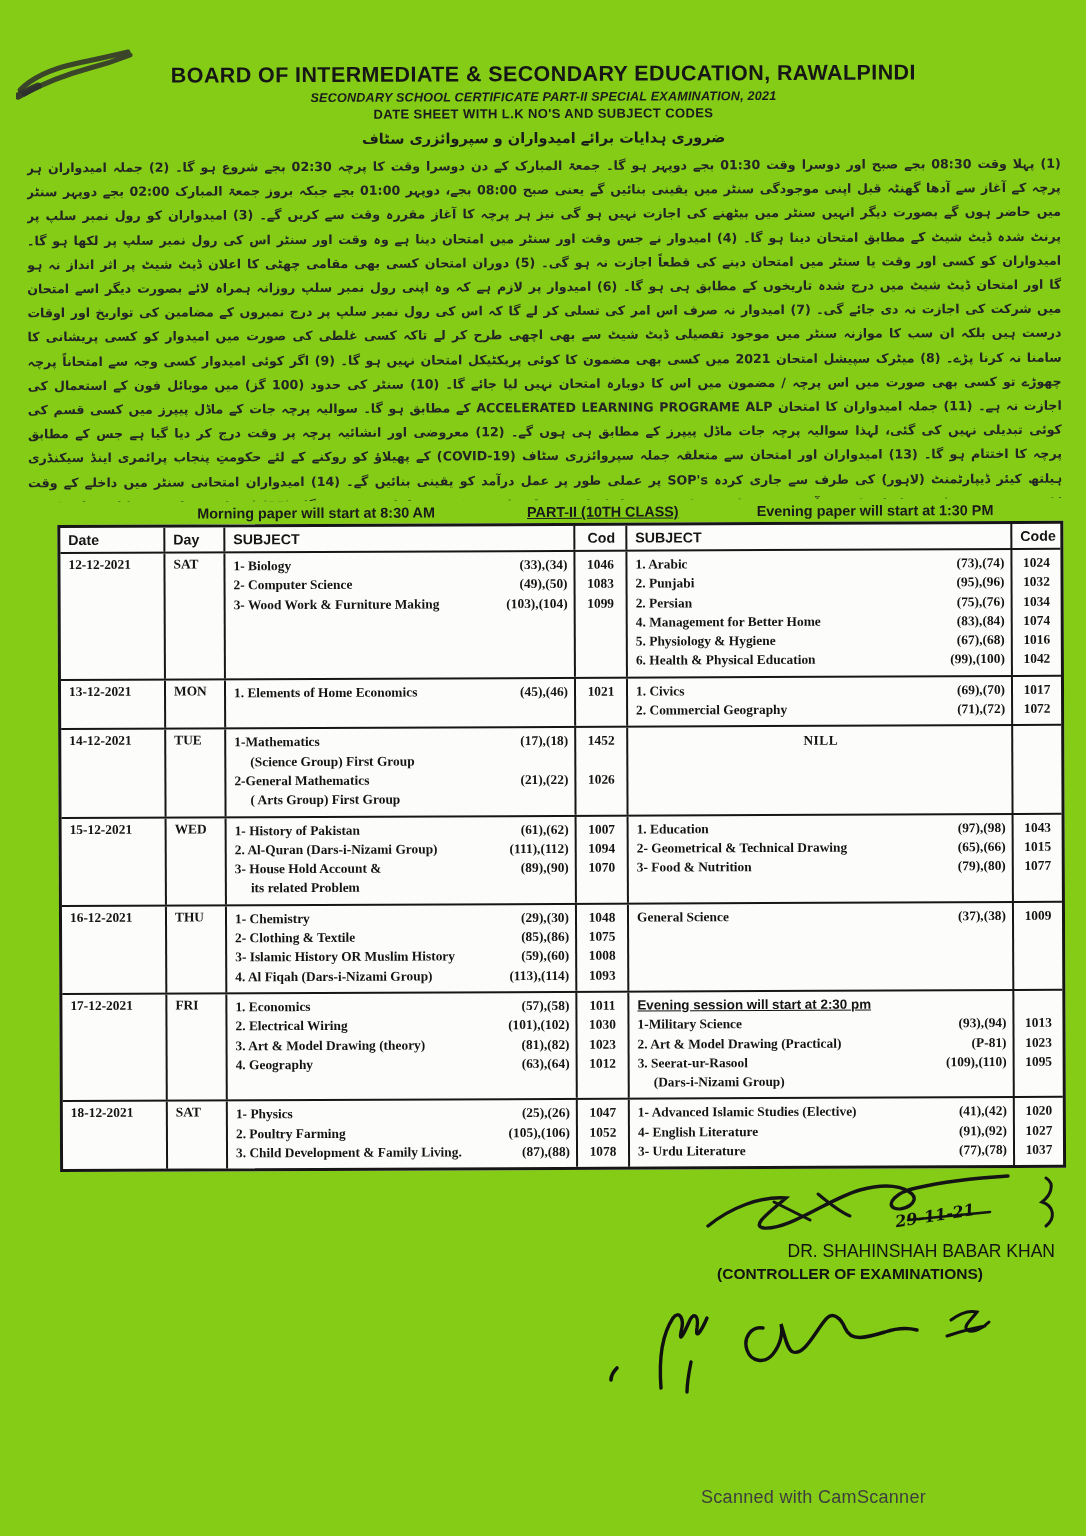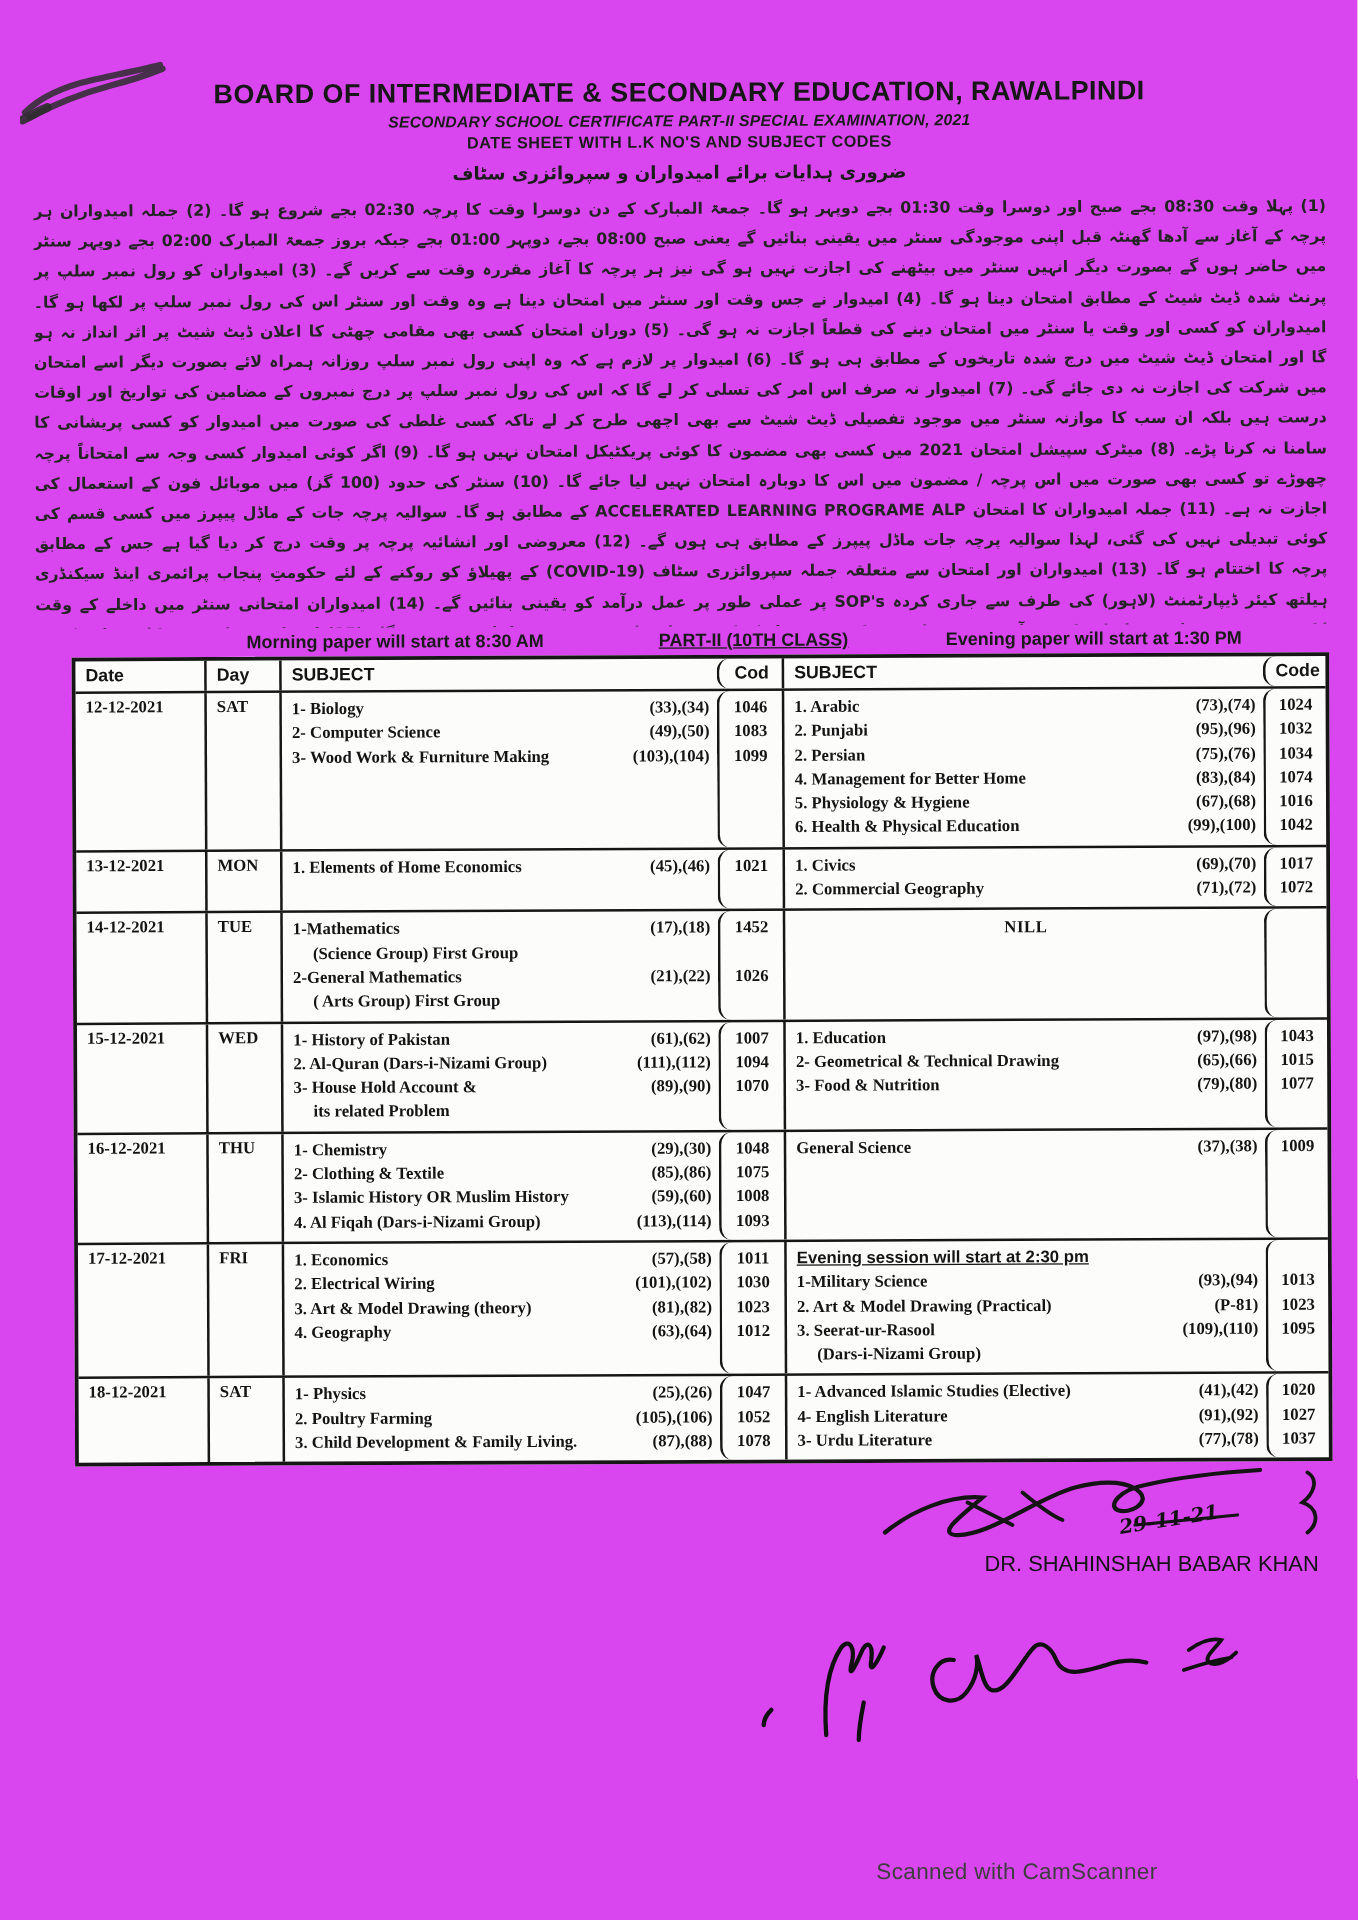--- a/index.html
+++ b/index.html
@@ -1,19 +1,19 @@
 <!DOCTYPE html>
 <html><head>
 <meta charset="utf-8">
 <style>
   * { margin:0; padding:0; box-sizing:border-box; }
   html,body { background:#ffffff; }
   .page {
     width:1086px; height:1536px; position:relative; overflow:hidden;
-    background:#d946ef;
+    background:#84cc16;
     color:#1b1b1b;
     font-family:"Liberation Serif", serif;
   }
   .tilt { transform:rotate(-0.25deg); transform-origin:50% 0; }
 
   
   .doc-header { padding-top:62px; text-align:center; font-family:"Liberation Sans", sans-serif; }
   .board-title { font-size:21.5px; font-weight:700; letter-spacing:.4px; color:#161616; }
   .exam-title  { font-size:12.6px; font-weight:700; font-style:italic; margin-top:3px; letter-spacing:.2px; }
   .sheet-title { font-size:13px;   font-weight:700; margin-top:2px; letter-spacing:.4px; }
@@ -44,21 +44,21 @@
     margin:3px 28px 0 55px; width:1006px;
     border:3px solid #161616;
     font-size:13.4px; font-weight:700; color:#141414;
     background:#fcfcfa;
   }
   .trow { display:grid; grid-template-columns:103px 60px 350px 52px 385px 1fr; border-top:2.5px solid #161616; }
   .trow:first-child { border-top:none; }
   .cell { padding:3px 6px 6px 8px; min-height:24px; }
   .cell + .cell { border-left:2px solid #161616; }
   .thead .cell { padding:4px 6px 4px 8px; font-size:14.2px; font-family:"Liberation Sans", sans-serif; }
-  .c-cod, .c-code { text-align:center; padding-left:2px; padding-right:2px;border-radius:10px; }
+  .c-cod, .c-code { text-align:center; padding-left:2px; padding-right:2px; }
   .cline { display:flex; justify-content:space-between; line-height:19.3px; }
   .cline .lk { white-space:nowrap; padding-left:6px; }
   .sub .sname { padding-left:16px; }
   .codeline { display:block; text-align:center; line-height:19.3px; }
   .notel { display:block; text-decoration:underline; font-family:"Liberation Sans", sans-serif;
            font-size:13.4px; line-height:19.3px; }
   .nill { text-align:center; font-weight:700; letter-spacing:.5px; padding-top:3px; }
 
   
   .sig-svg { position:absolute; left:690px; top:1168px; }
@@ -423,20 +423,21 @@
   </div>
 
   <svg class="sig-svg" width="380" height="80" viewBox="0 0 380 80">
     <path d="M18 58 C 40 40, 70 28, 96 30 C 80 44, 60 58, 74 60 C 100 62, 140 30, 170 22 C 196 15, 214 18, 222 26 C 230 34, 214 44, 204 40 C 196 36, 206 24, 226 20 C 252 14, 286 10, 318 8" fill="none" stroke="#141414" stroke-width="3.4" stroke-linecap="round"></path>
     <path d="M84 34 L 120 52 M128 26 C 140 36, 150 44, 160 48" fill="none" stroke="#141414" stroke-width="3" stroke-linecap="round"></path>
     <path d="M356 10 C 366 16, 360 28, 352 34 C 364 38, 366 50, 356 58" fill="none" stroke="#141414" stroke-width="3" stroke-linecap="round"></path>
     <path d="M218 52 L 300 44" fill="none" stroke="#141414" stroke-width="2.6" stroke-linecap="round"></path>
   </svg>
   <span class="sig-date">29-11-21</span>
   <div class="sig-name">DR. SHAHINSHAH BABAR KHAN</div>
+  <div class="sig-title">(CONTROLLER OF EXAMINATIONS)</div>
 
   <svg class="sig2-svg" width="420" height="120" viewBox="0 0 420 120">
     <path d="M66 96 C 64 70, 66 44, 78 26 C 84 18, 90 26, 86 40 C 84 50, 88 44, 94 30 C 98 20, 104 22, 102 36 C 100 48, 106 40, 112 26" fill="none" stroke="#101010" stroke-width="3.4" stroke-linecap="round"></path>
     <path d="M96 70 C 94 80, 92 92, 92 100" fill="none" stroke="#101010" stroke-width="3.4" stroke-linecap="round"></path>
     <path d="M22 76 C 18 80, 16 84, 16 88" fill="none" stroke="#101010" stroke-width="3.6" stroke-linecap="round"></path>
     <path d="M168 36 C 156 34, 148 46, 152 58 C 156 70, 170 72, 178 62 C 186 52, 188 40, 186 32 C 190 44, 192 58, 198 60 C 210 64, 222 36, 232 26 C 238 20, 246 26, 250 36 C 256 50, 270 46, 290 40 C 302 36, 314 36, 322 38" fill="none" stroke="#101010" stroke-width="3.4" stroke-linecap="round"></path>
     <path d="M356 28 C 364 22, 374 18, 382 20 C 376 28, 368 34, 372 38 C 378 42, 388 36, 394 30 M352 44 C 364 40, 378 36, 390 34" fill="none" stroke="#101010" stroke-width="3" stroke-linecap="round"></path>
   </svg>
 
   <div class="cam-note">Scanned with CamScanner</div>

